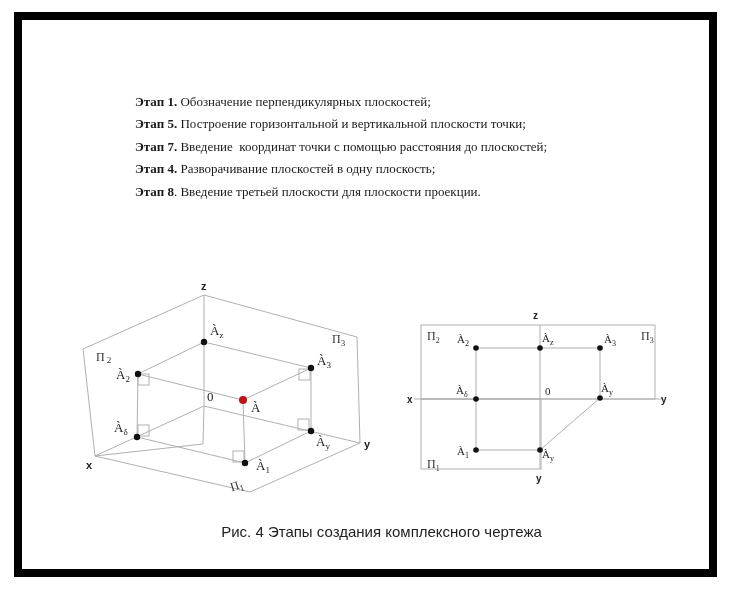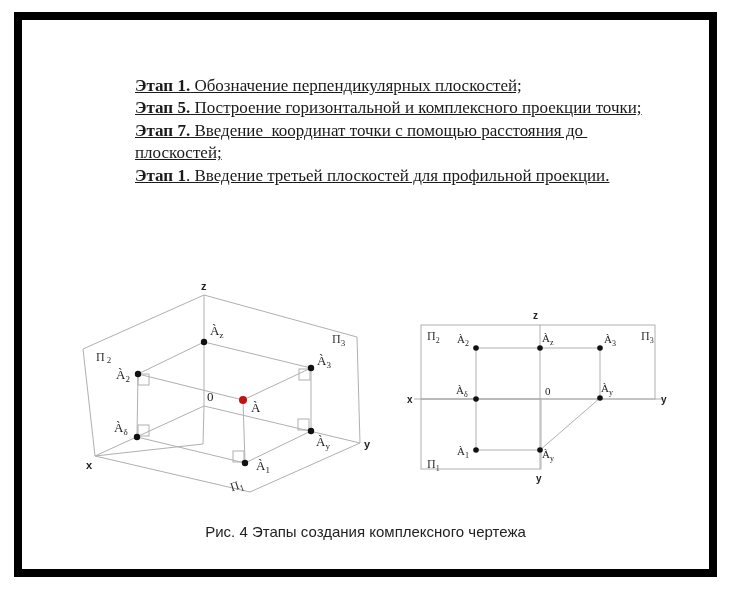--- a/index.html
+++ b/index.html
@@ -6,54 +6,55 @@
   body{
     width:732px;height:592px;position:relative;background:#ffffff;
     font-family:"Liberation Serif", serif;color:#1a1a1a;overflow:hidden;
   }
   .page-frame{
     position:absolute;left:14px;top:12px;width:703px;height:565px;
     border:8px solid #000;box-sizing:border-box;background:#fff;
   }
   .content{position:absolute;left:0;top:0;right:0;bottom:0;}
   .stages{
-    position:absolute;left:113px;top:55px;width:520px;
-    font-size:17px;line-height:22.4px;text-decoration:underline;
+    position:absolute;left:113px;top:71px;width:520px;
+    font-size:13px;line-height:22.4px;
   }
   .stage-line{white-space:pre-wrap;}
   .stage-label{font-weight:bold;}
   .diagram{position:absolute;}
   .diagram-3d{left:50px;top:258px;width:310px;height:235px;}
   .diagram-2d{left:383px;top:285px;width:265px;height:180px;}
   .caption{
     position:absolute;left:0;top:503px;width:100%;text-align:center;
-    font-family:"Liberation Sans", sans-serif;font-size:15px;color:#222;
+    font-family:"Liberation Sans", sans-serif;font-size:15px;color:#222;padding-left:16px;
   }
   
   .pt-label{font-family:"Liberation Serif",serif;font-size:13px;fill:#1c1c1c;}
   .pt-label-sm{font-family:"Liberation Serif",serif;font-size:11px;fill:#1c1c1c;}
   .sub{font-size:9px;}
   .sub-sm{font-size:8px;}
   .ax-label{font-family:"Liberation Sans",sans-serif;font-size:11px;font-weight:bold;fill:#222;}
   .ax-label-sm{font-family:"Liberation Sans",sans-serif;font-size:10px;font-weight:bold;fill:#222;}
   .plane-label{font-family:"Liberation Serif",serif;font-size:12px;fill:#333;}
   .gline{stroke:#b0b0b0;stroke-width:1;fill:none;}
   .dot{fill:#111;}
 </style>
 </head>
 <body>
 
 <div class="page-frame">
   <div class="content">
 
     <div class="stages">
       <div class="stage-line"><span class="stage-label">Этап 1.</span><span class="stage-text"> Обозначение перпендикулярных плоскостей;</span></div>
-      <div class="stage-line"><span class="stage-label">Этап 5.</span><span class="stage-text"> Построение горизонтальной и комплексного проекции точки;</span></div>
+      <div class="stage-line"><span class="stage-label">Этап 5.</span><span class="stage-text"> Построение горизонтальной и вертикальной плоскости точки;</span></div>
       <div class="stage-line"><span class="stage-label">Этап 7.</span><span class="stage-text"> Введение  координат точки с помощью расстояния до плоскостей;</span></div>
-      <div class="stage-line"><span class="stage-label">Этап 1</span><span class="stage-text">. Введение третьей плоскостей для профильной проекции.</span></div>
+      <div class="stage-line"><span class="stage-label">Этап 4.</span><span class="stage-text"> Разворачивание плоскостей в одну плоскость;</span></div>
+      <div class="stage-line"><span class="stage-label">Этап 8</span><span class="stage-text">. Введение третьей плоскости для плоскости проекции.</span></div>
     </div>
 
     <svg class="diagram diagram-3d" viewBox="0 0 310 235">
       <g class="gline">
         <path d="M132,17 L11,71"></path>
         <path d="M11,71 L23,178"></path>
         <path d="M132,128 L23,178"></path>
         <path d="M132,17 L132,128"></path>
         <path d="M132,17 L285,59"></path>
         <path d="M285,59 L288,165"></path>

